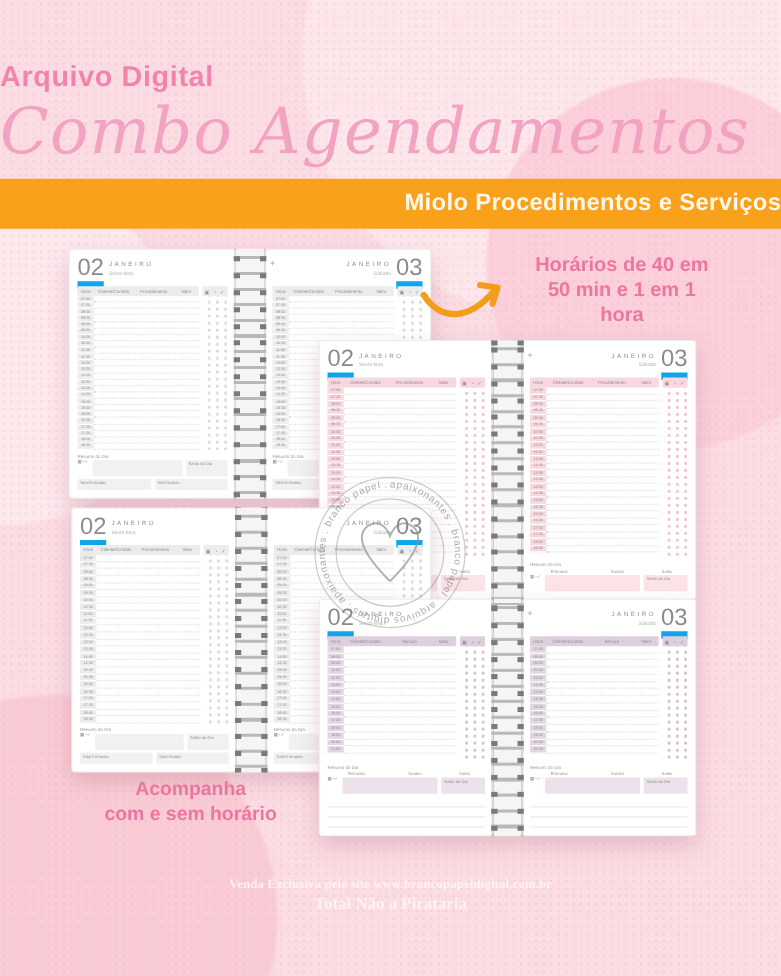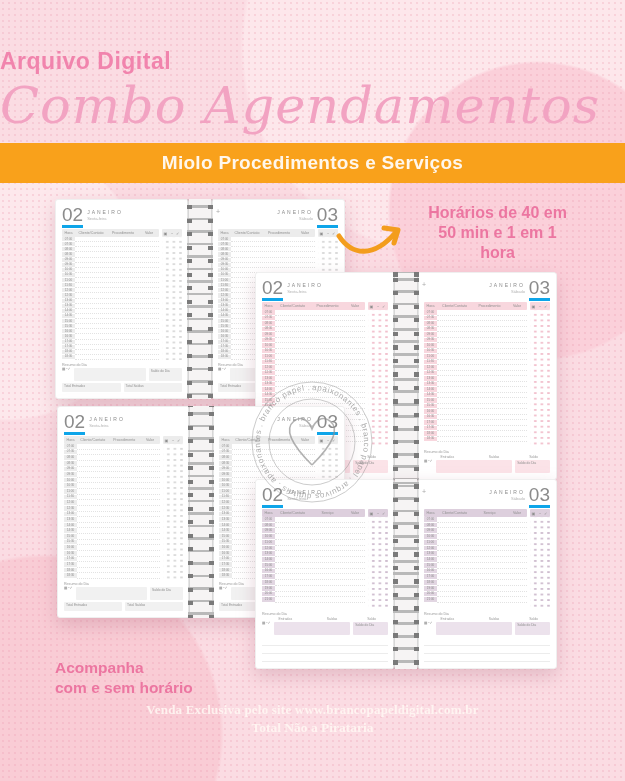--- a/index.html
+++ b/index.html
@@ -14,21 +14,21 @@
   .canvas::after{content:"";position:absolute;inset:0;z-index:0;pointer-events:none;
     background-image:radial-gradient(circle, rgba(236,154,175,.28) .7px, transparent 1.1px);
     background-size:6px 6px;}
   
   .kicker{position:absolute;top:48px;left:0;right:0;z-index:2;text-align:left;
     font-size:23px;font-weight:bold;letter-spacing:.5px;color:#f184ad;}
   .script-title{position:absolute;top:76px;left:0;right:0;z-index:2;
     font-family:"DejaVu Serif",serif;font-style:italic;font-weight:normal;
     font-size:51px;color:#f2a3c2;letter-spacing:1px;}
   .banner{position:absolute;top:143px;left:0;width:625px;height:40px;z-index:2;
-    background:#f9a11b;display:flex;align-items:center;justify-content:center;}
+    background:#f9a11b;display:flex;align-items:center;justify-content:flex-end;}
   .banner span{color:#fff7ec;font-size:19px;font-weight:bold;letter-spacing:.3px;}
   
   .nb{position:absolute;display:flex;border-radius:4px;
     filter:drop-shadow(0 7px 9px rgba(167,96,120,.28));}
   .nb1{left:55px;top:199px;width:290px;height:200px;z-index:1;}
   .nb2{left:255px;top:272px;width:302px;height:208px;z-index:2;}
   .nb3{left:57px;top:406px;width:288px;height:212px;z-index:3;}
   .nb4{left:255px;top:479px;width:302px;height:190px;z-index:4;}
   .page{background:#fff;border:1px solid #efefef;border-radius:3px;flex:1;
     display:flex;flex-direction:column;padding:5px 6px 6px 6px;min-width:0;position:relative;}
@@ -38,21 +38,21 @@
       repeating-linear-gradient(180deg,#7a7a7a 0 4px,rgba(0,0,0,0) 4px 13.5px),
       repeating-linear-gradient(180deg,#b9b9b9 1px,#b9b9b9 3.5px,rgba(0,0,0,0) 3.5px 13.5px),
       linear-gradient(90deg,rgba(0,0,0,.10) 0 2px,#f6f4f4 2px 24px,rgba(0,0,0,.10) 24px);
     background-size:5px 100%,5px 100%,100% 100%,100% 100%;
     background-position:0 6px,100% 6px,0 5px,0 0;
     background-repeat:repeat-y,repeat-y,repeat,no-repeat;}
   
   .phead{display:flex;align-items:flex-start;gap:4px;height:24px;flex:0 0 24px;}
   .phead.r{flex-direction:row-reverse;text-align:left;}
   .day{font-size:19px;line-height:20px;color:#8b8b8b;font-weight:normal;
-    border-bottom:3px solid #0ea5e9;}
+    border-bottom:6px solid #0ea5e9;}
   .pmeta{display:flex;flex-direction:column;padding-top:4px;}
   .phead.r .pmeta{align-items:flex-end;}
   .month{font-size:5px;letter-spacing:2px;color:#8d8d8d;}
   .wday{font-size:4px;color:#b3b3b3;margin-top:1px;}
   .plus{position:absolute;top:8px;font-size:7px;color:#a9a9a9;left:4px;}
   
   .pbody{display:flex;flex:1;min-height:0;}
   .sched{flex:1;min-width:0;display:flex;flex-direction:column;}
   .thead{height:8px;flex:0 0 8px;display:flex;align-items:center;
     font-size:3.6px;color:#8f8f8f;}
@@ -94,24 +94,24 @@
   .pink{--barc:#f8d7de;--cellc:#f8d7de;--dotc:#f2c0cd;--boxc:#fbe3e8;}
   .lilac{--barc:#ddcfdd;--cellc:#e2d6e2;--dotc:#cfbdcf;--boxc:#ece2ec;}
   .thead{background:var(--barc);border-radius:1px;}
   .dothead{background:var(--barc);border-radius:1px;}
   .tcell{background:var(--cellc);}
   
   .callout{position:absolute;left:395px;top:203px;width:205px;z-index:5;
     text-align:center;font-size:16px;font-weight:bold;line-height:1.25;color:#ec76a1;}
   .arrow{position:absolute;left:336px;top:214px;z-index:5;}
   .note{position:absolute;left:55px;top:622px;width:195px;z-index:5;
-    font-size:15.5px;font-weight:bold;line-height:1.3;color:#ec76a1;margin-top:36px;}
+    text-align:center;font-size:15.5px;font-weight:bold;line-height:1.3;color:#ec76a1;}
   .footer{position:absolute;left:0;right:0;top:702px;z-index:5;text-align:center;
     font-family:"Liberation Serif",serif;color:rgba(255,248,243,.85);}
-  .footer .f1{font-size:13px;font-weight:bold;letter-spacing:.2px;}
+  .footer .f1{font-size:10px;font-weight:bold;letter-spacing:.2px;}
   .footer .f2{font-size:13.5px;font-weight:bold;margin-top:2px;}
   
   .watermark{position:absolute;left:247px;top:377px;z-index:6;opacity:.85;}
 </style>
 </head>
 <body>
 
 <div class="canvas">
 
   <div class="kicker">Arquivo Digital</div>

